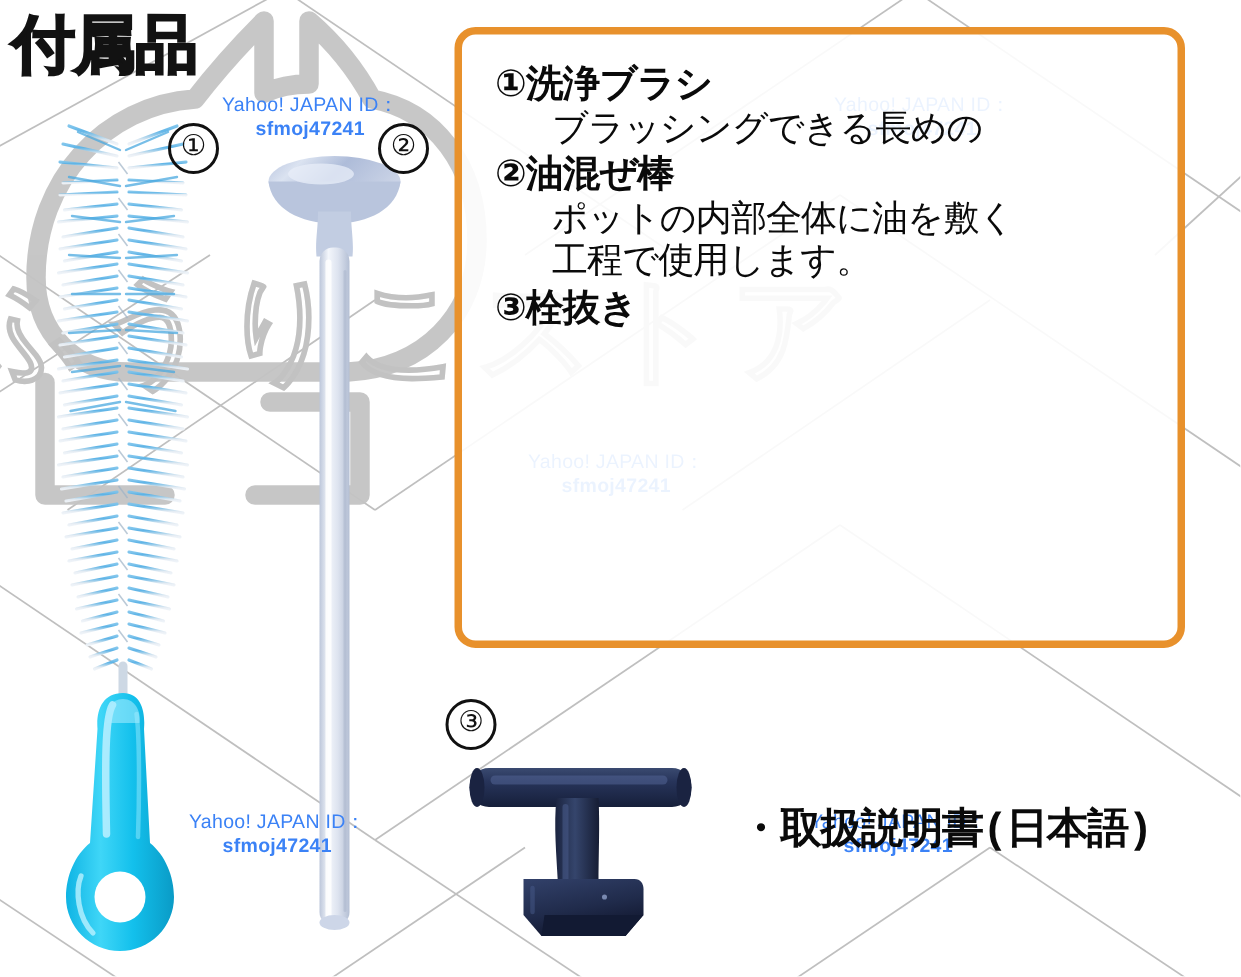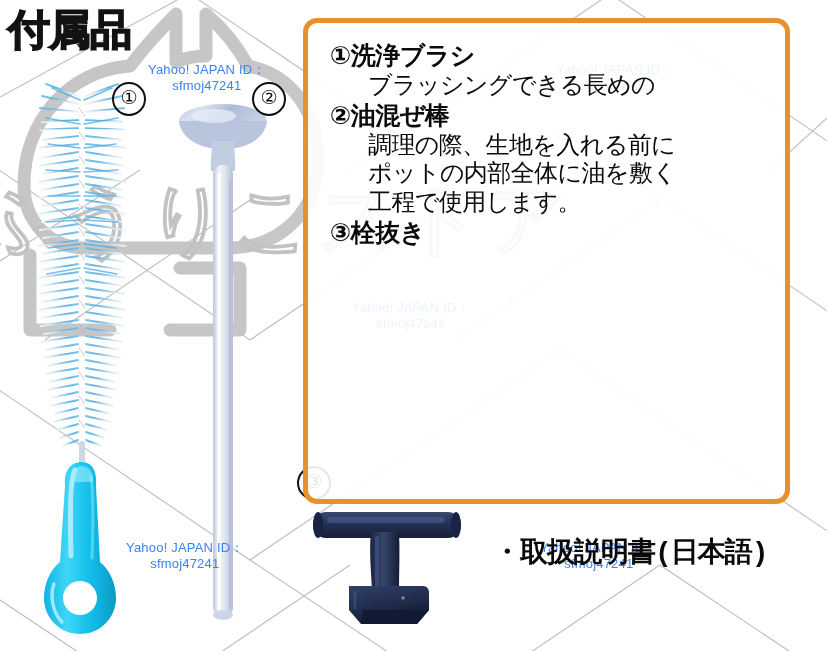--- a/index.html
+++ b/index.html
@@ -33,21 +33,21 @@
 
   .wm-id-block {
     position: absolute;
     color: #3b82f6;
     font-size: 13px;
     line-height: 1.25;
     text-align: center;
     white-space: nowrap;
     letter-spacing: 0.2px;
   }
-  .wm-id-block .l2 { display: block; }
+  .wm-id-block .l2 { display: block; font-weight: bold; }
 
   .wm-store-text {
     position: absolute;
     font-size: 78px;
     font-weight: 700;
     color: transparent;
     -webkit-text-stroke: 1.3px #c2c2c2;
     letter-spacing: 5px;
     white-space: nowrap;
     font-family: "DejaVu Sans", "Liberation Sans", sans-serif;
@@ -86,21 +86,21 @@
     text-align: center;
     -webkit-text-stroke: 1.6px #121212;
   }
 
   
   #desc-panel {
     position: absolute;
     left: 303px;
     top: 18px;
     width: 487px;
-    height: 486px;
+    height: 414px;
     box-sizing: border-box;
     border: 5px solid #e8912c;
     border-radius: 14px;
     background: rgba(255,255,255,0.90);
     z-index: 9;
     padding: 18px 10px 10px 22px;
   }
 
   .entry { margin-bottom: 2px; }
 
@@ -470,21 +470,20 @@
     <div class="entry">
       <div class="entry-head">①洗浄ブラシ</div>
       <div class="entry-body">
         <div>ブラッシングできる長めの</div>
       </div>
     </div>
 
     <div class="entry">
       <div class="entry-head">②油混ぜ棒</div>
       <div class="entry-body">
-        <div>調理の際、生地を入れる前に</div>
         <div>ポットの内部全体に油を敷く</div>
         <div>工程で使用します。</div>
       </div>
     </div>
 
     <div class="entry">
       <div class="entry-head">③栓抜き</div>
       <div class="entry-body">
       </div>
     </div>

